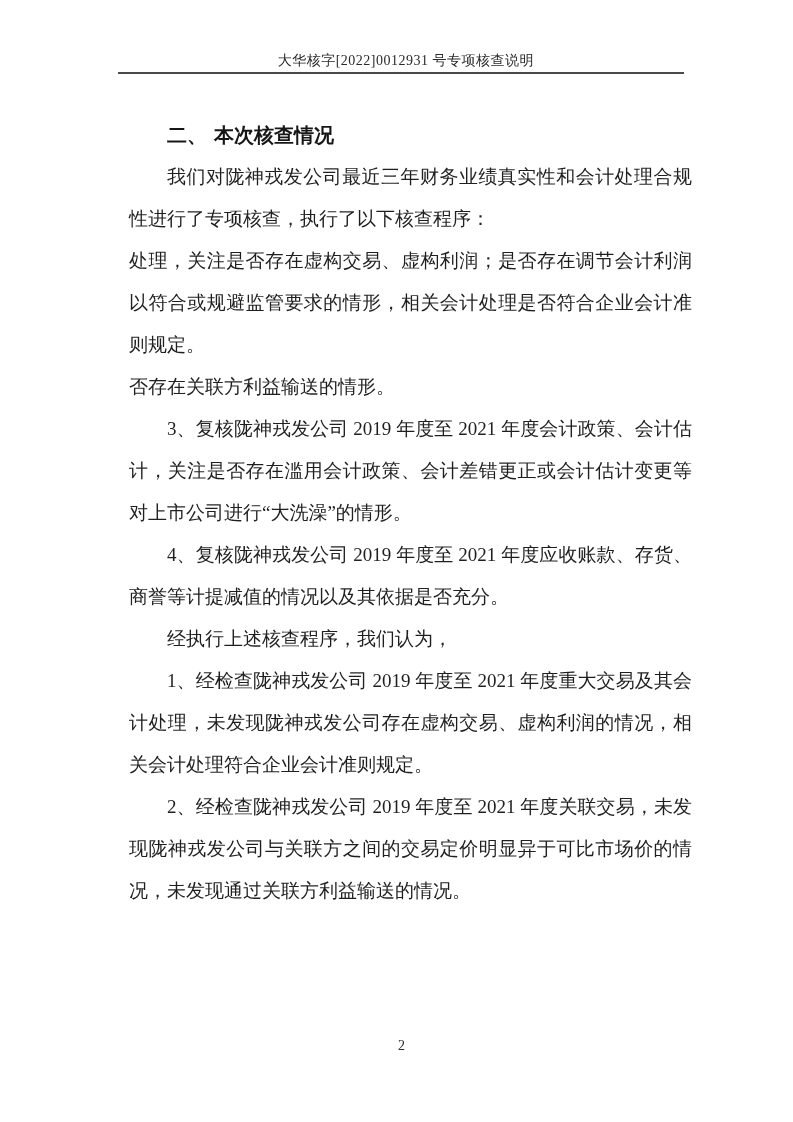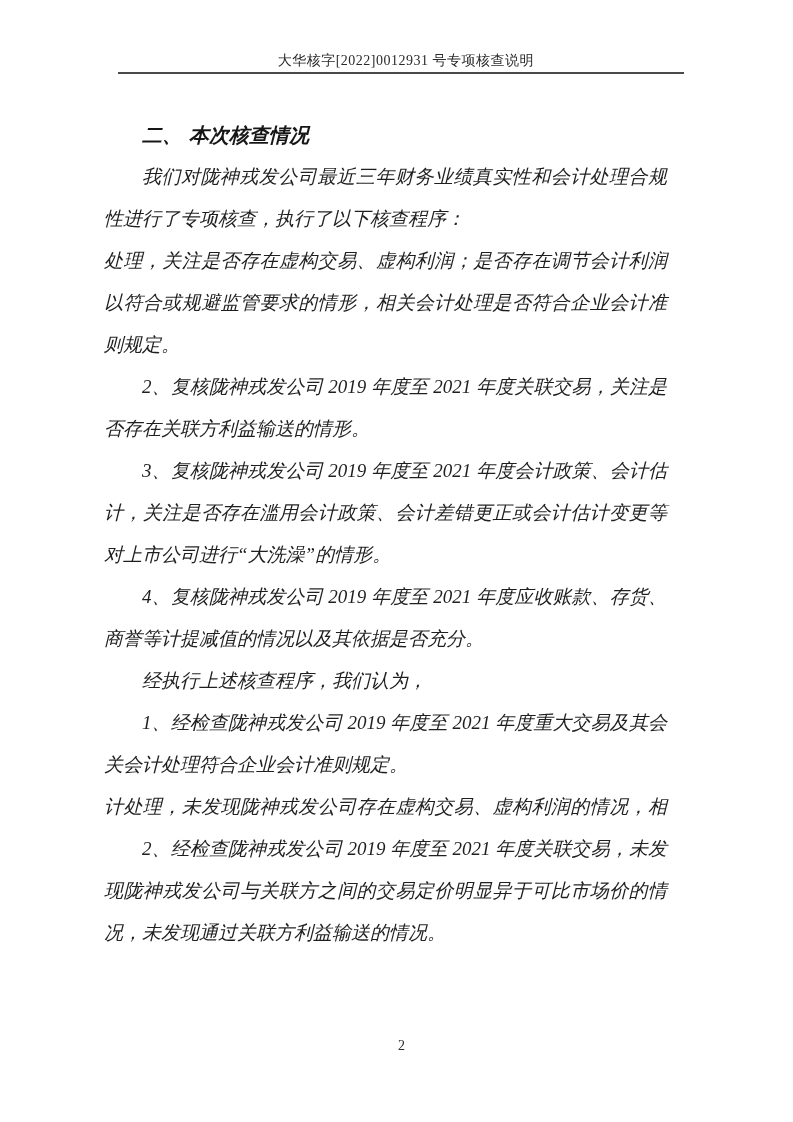--- a/index.html
+++ b/index.html
@@ -24,23 +24,22 @@
     white-space: nowrap;
   }
   .header-rule {
     position: absolute;
     left: 118px; top: 72px;
     width: 566px; height: 2px;
     background: #4a4a4a;
   }
   .doc-body {
     position: absolute;
-    left: 104px; top: 114px;
+    left: 129px; top: 114px;
     width: 563px;
-    font-style: italic;
   }
   .line {
     height: 42px;
     line-height: 42px;
     font-size: 19px;
     color: #1f1f1f;
     white-space: nowrap;
     overflow: visible;
   }
   .line.indent { padding-left: 38px; }
@@ -75,31 +74,30 @@
 
   <div class="header-rule"></div>
 
   <div class="doc-body" id="doc-body">
       <div class="line heading indent">二、 本次核查情况</div>
       <div class="line indent fill">我们对陇神戎发公司最近三年财务业绩真实性和会计处理合规</div>
       <div class="line">性进行了专项核查，执行了以下核查程序：</div>
       <div class="line fill">处理，关注是否存在虚构交易、虚构利润；是否存在调节会计利润</div>
       <div class="line fill">以符合或规避监管要求的情形，相关会计处理是否符合企业会计准</div>
       <div class="line">则规定。</div>
-      <div class="line indent fill">2、复核陇神戎发公司 2019 年度至 2021 年度关联交易，关注是</div>
       <div class="line">否存在关联方利益输送的情形。</div>
       <div class="line indent fill">3、复核陇神戎发公司 2019 年度至 2021 年度会计政策、会计估</div>
       <div class="line fill">计，关注是否存在滥用会计政策、会计差错更正或会计估计变更等</div>
       <div class="line">对上市公司进行“大洗澡”的情形。</div>
       <div class="line indent fill">4、复核陇神戎发公司 2019 年度至 2021 年度应收账款、存货、</div>
       <div class="line">商誉等计提减值的情况以及其依据是否充分。</div>
       <div class="line indent">经执行上述核查程序，我们认为，</div>
       <div class="line indent fill">1、经检查陇神戎发公司 2019 年度至 2021 年度重大交易及其会</div>
+      <div class="line fill">计处理，未发现陇神戎发公司存在虚构交易、虚构利润的情况，相</div>
       <div class="line">关会计处理符合企业会计准则规定。</div>
-      <div class="line fill">计处理，未发现陇神戎发公司存在虚构交易、虚构利润的情况，相</div>
       <div class="line indent fill">2、经检查陇神戎发公司 2019 年度至 2021 年度关联交易，未发</div>
       <div class="line fill">现陇神戎发公司与关联方之间的交易定价明显异于可比市场价的情</div>
       <div class="line">况，未发现通过关联方利益输送的情况。</div>
     </div>
 
   <div class="page-footer">
     <span>2</span>
   </div>
 
 </div>

